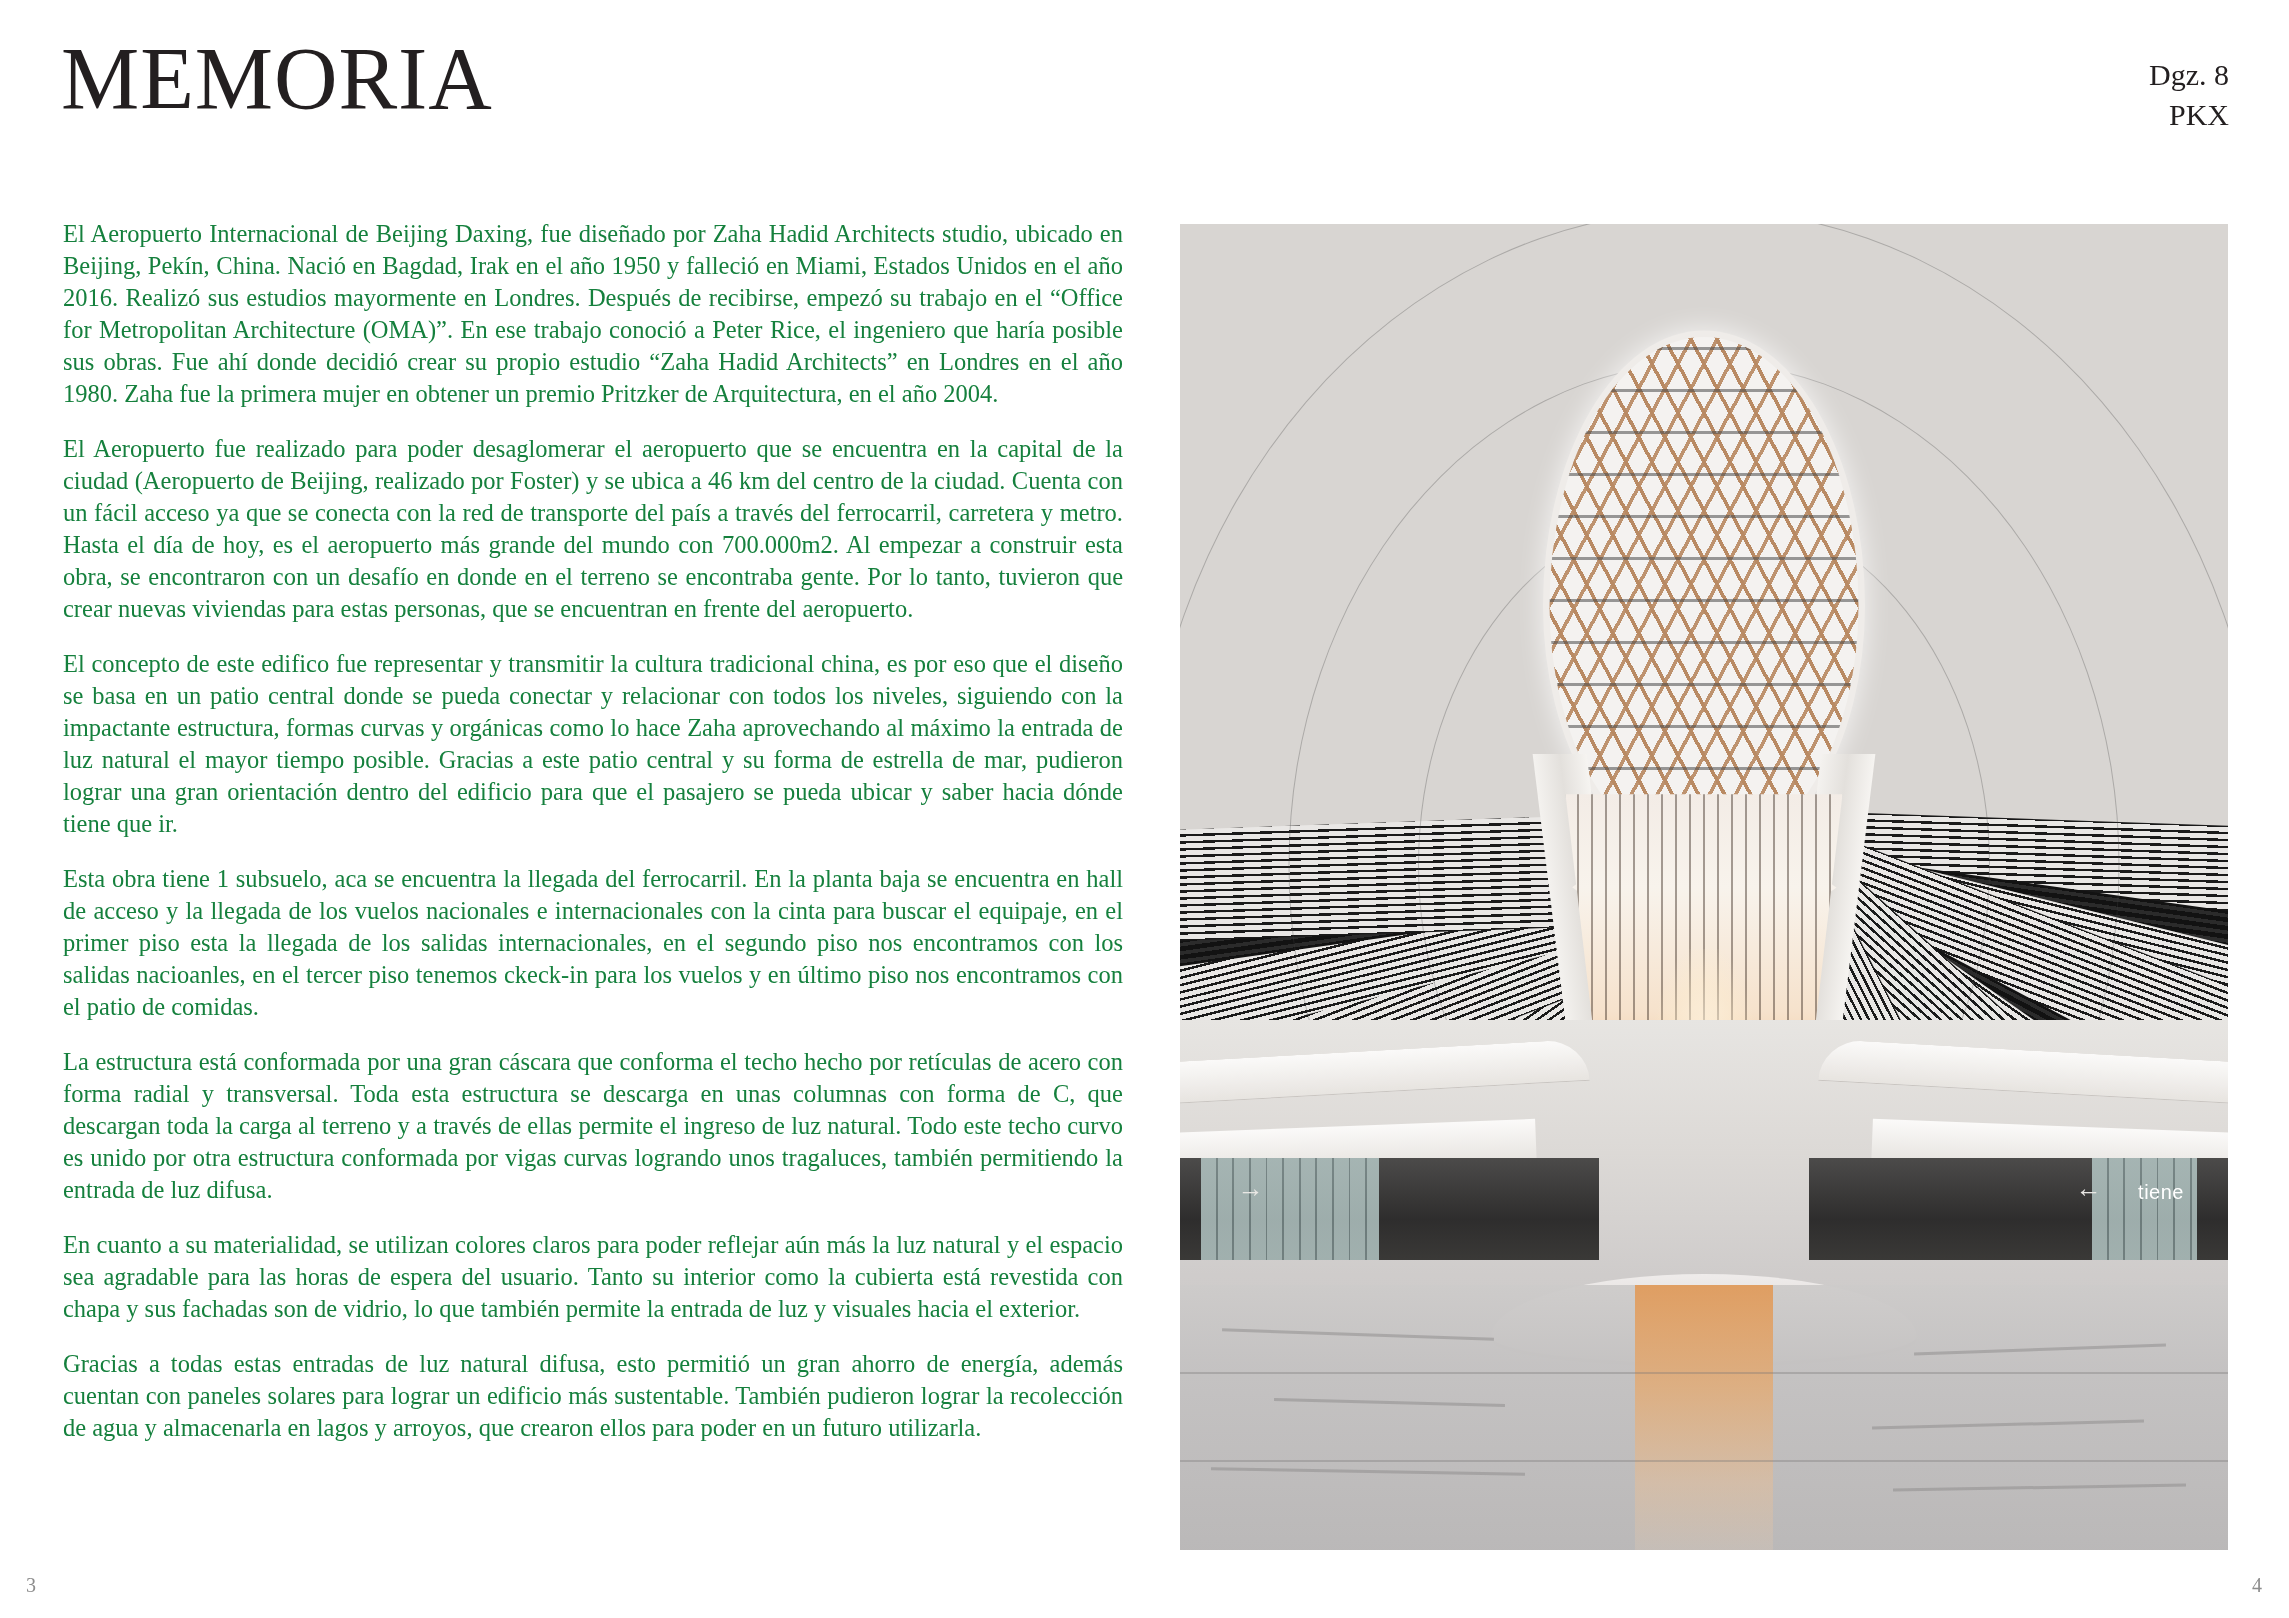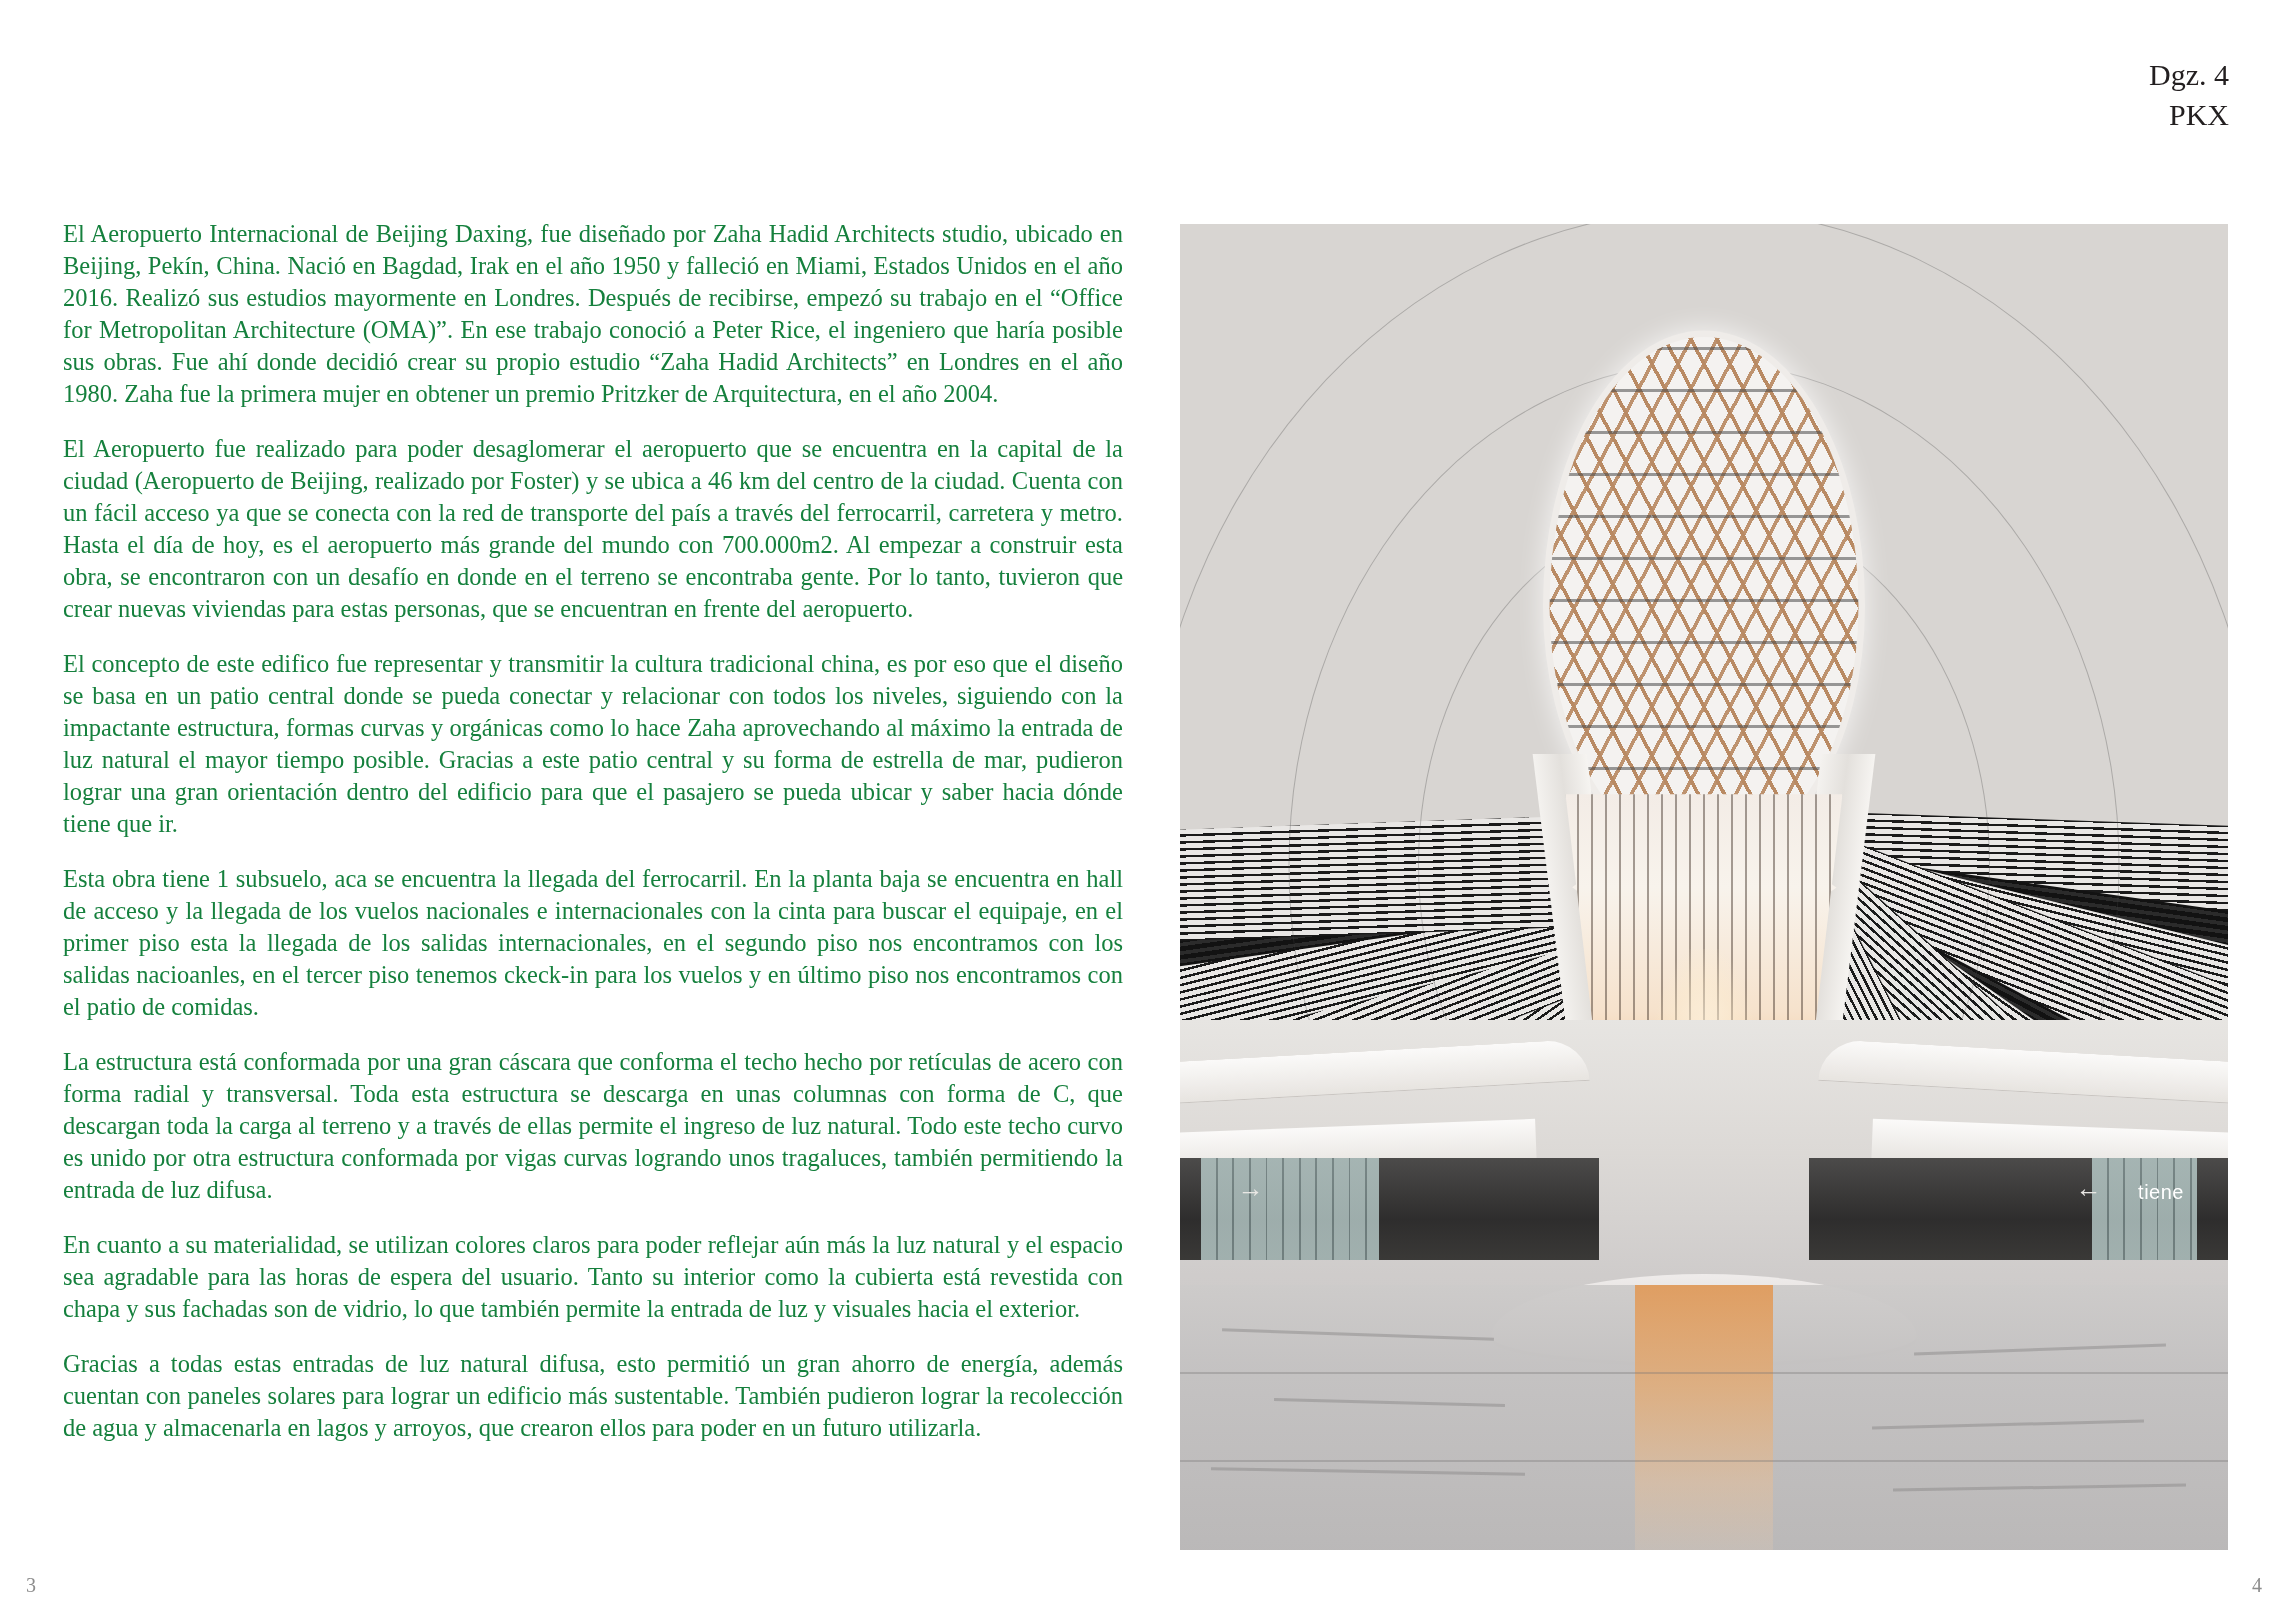--- a/index.html
+++ b/index.html
@@ -292,23 +292,24 @@
     position:absolute;
     background:rgba(120,118,118,0.35);
     height:1.8px;
   }
 </style>
 </head>
 <body>
 
 <div class="page">
 
+  <h1 class="page-title">MEMORIA</h1>
 
   <div class="doc-ref">
-    <div>Dgz. 4</div>
+    <div>Dgz. 8</div>
     <div>PKX</div>
   </div>
 
   <div class="text-column">
     <p class="body-paragraph">El Aeropuerto Internacional de Beijing Daxing, fue diseñado por Zaha Hadid Architects studio, ubicado en Beijing, Pekín, China. Nació en Bagdad, Irak en el año 1950 y falleció en Miami, Estados Unidos en el año 2016. Realizó sus estudios mayormente en Londres. Después de recibirse, empezó su trabajo en el “Office for Metropolitan Architecture (OMA)”. En ese trabajo conoció a Peter Rice, el ingeniero que haría posible sus obras. Fue ahí donde decidió crear su propio estudio “Zaha Hadid Architects” en Londres en el año 1980. Zaha fue la primera mujer en obtener un premio Pritzker de Arquitectura, en el año 2004.</p>
     <p class="body-paragraph">El Aeropuerto fue realizado para poder desaglomerar el aeropuerto que se encuentra en la capital de la ciudad (Aeropuerto de Beijing, realizado por Foster) y se ubica a 46 km del centro de la ciudad. Cuenta con un fácil acceso ya que se conecta con la red de transporte del país a través del ferrocarril, carretera y metro. Hasta el día de hoy, es el aeropuerto más grande del mundo con 700.000m2. Al empezar a construir esta obra, se encontraron con un desafío en donde en el terreno se encontraba gente. Por lo tanto, tuvieron que crear nuevas viviendas para estas personas, que se encuentran en frente del aeropuerto.</p>
     <p class="body-paragraph">El concepto de este edifico fue representar y transmitir la cultura tradicional china, es por eso que el diseño se basa en un patio central donde se pueda conectar y relacionar con todos los niveles, siguiendo con la impactante estructura, formas curvas y orgánicas como lo hace Zaha aprovechando al máximo la entrada de luz natural el mayor tiempo posible. Gracias a este patio central y su forma de estrella de mar, pudieron lograr una gran orientación dentro del edificio para que el pasajero se pueda ubicar y saber hacia dónde tiene que ir.</p>
     <p class="body-paragraph">Esta obra tiene 1 subsuelo, aca se encuentra la llegada del ferrocarril. En la planta baja se encuentra en hall de acceso y la llegada de los vuelos  nacionales e internacionales con la cinta para buscar el equipaje, en el primer piso esta la llegada de los salidas internacionales, en el segundo piso nos encontramos con los salidas nacioanles, en el tercer piso tenemos ckeck-in para los vuelos y en último piso nos encontramos con el patio de comidas.</p>
     <p class="body-paragraph">La estructura está conformada por una gran cáscara que conforma el techo hecho por retículas de acero con forma radial y transversal. Toda esta estructura se descarga en unas columnas con forma de C, que descargan toda la carga al terreno y a través de ellas permite el ingreso de luz natural. Todo este techo curvo es unido por otra estructura conformada por vigas curvas logrando unos tragaluces, también permitiendo la entrada de luz difusa.</p>
     <p class="body-paragraph">En cuanto a su materialidad, se utilizan colores claros para poder reflejar aún más la luz natural y el espacio sea agradable para las horas de espera del usuario. Tanto su interior como la cubierta está revestida con chapa y sus fachadas son de vidrio, lo que también permite la entrada de luz y visuales hacia el exterior.</p>

